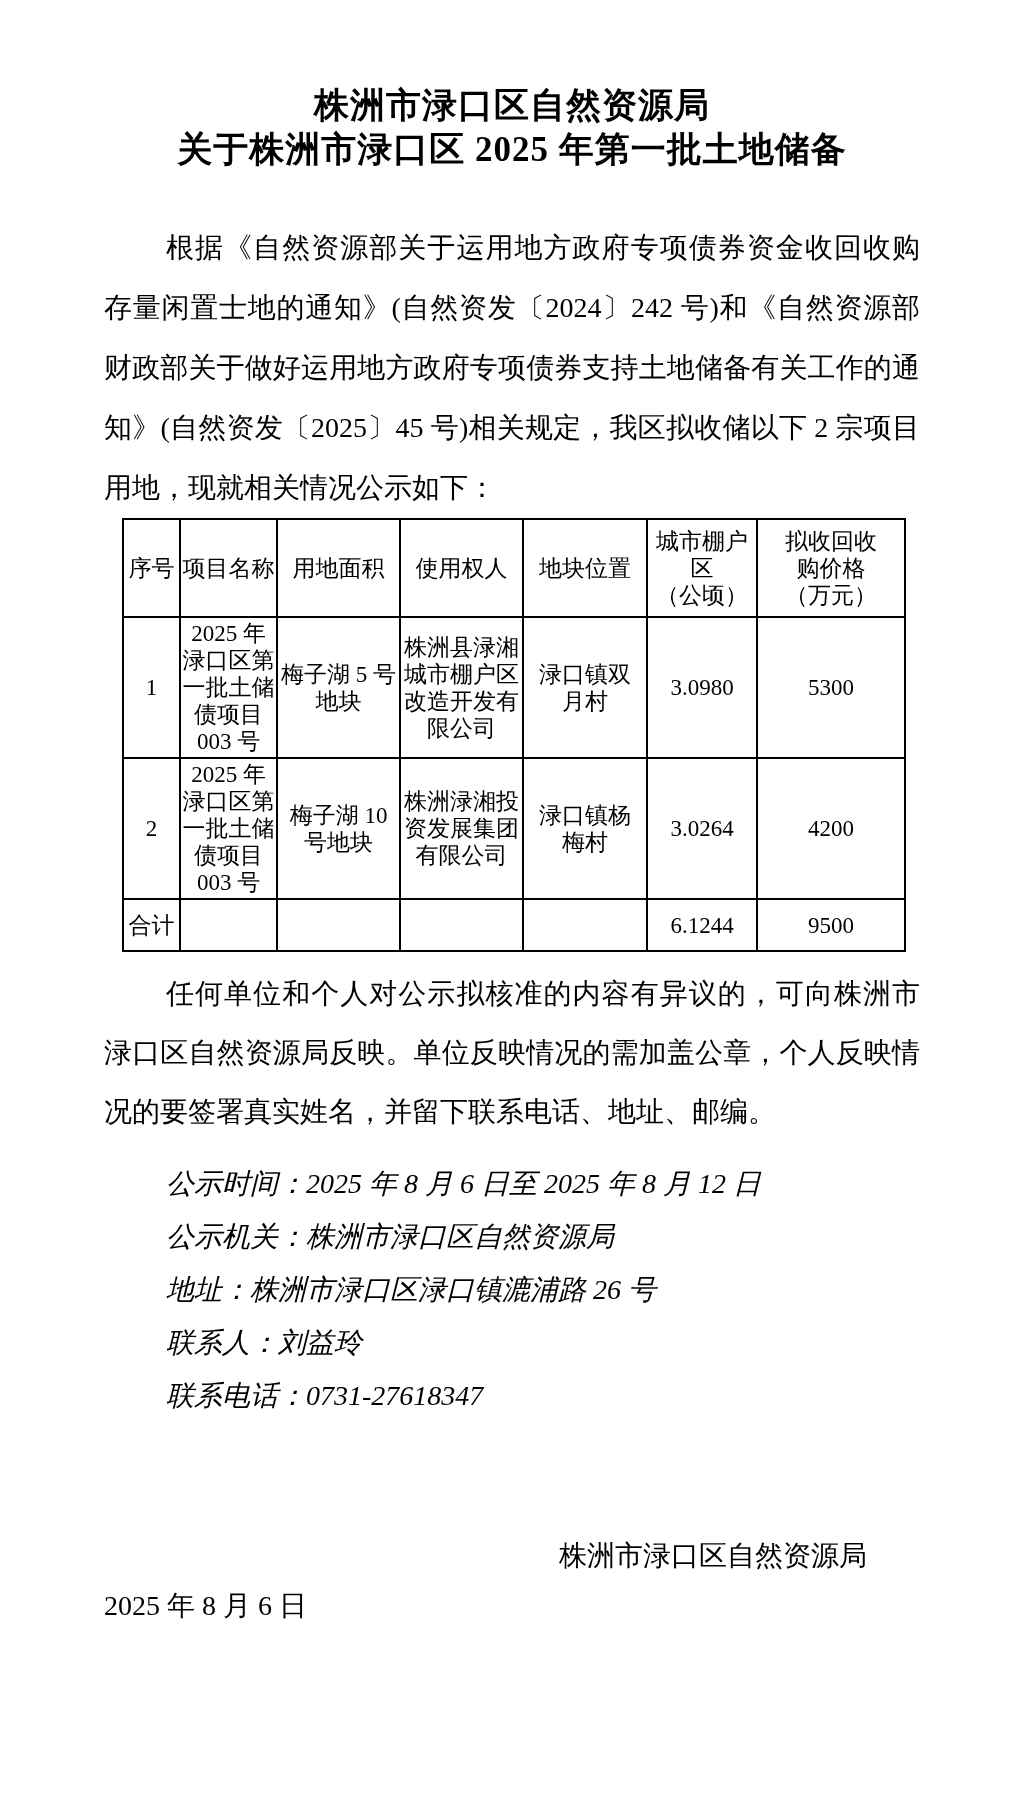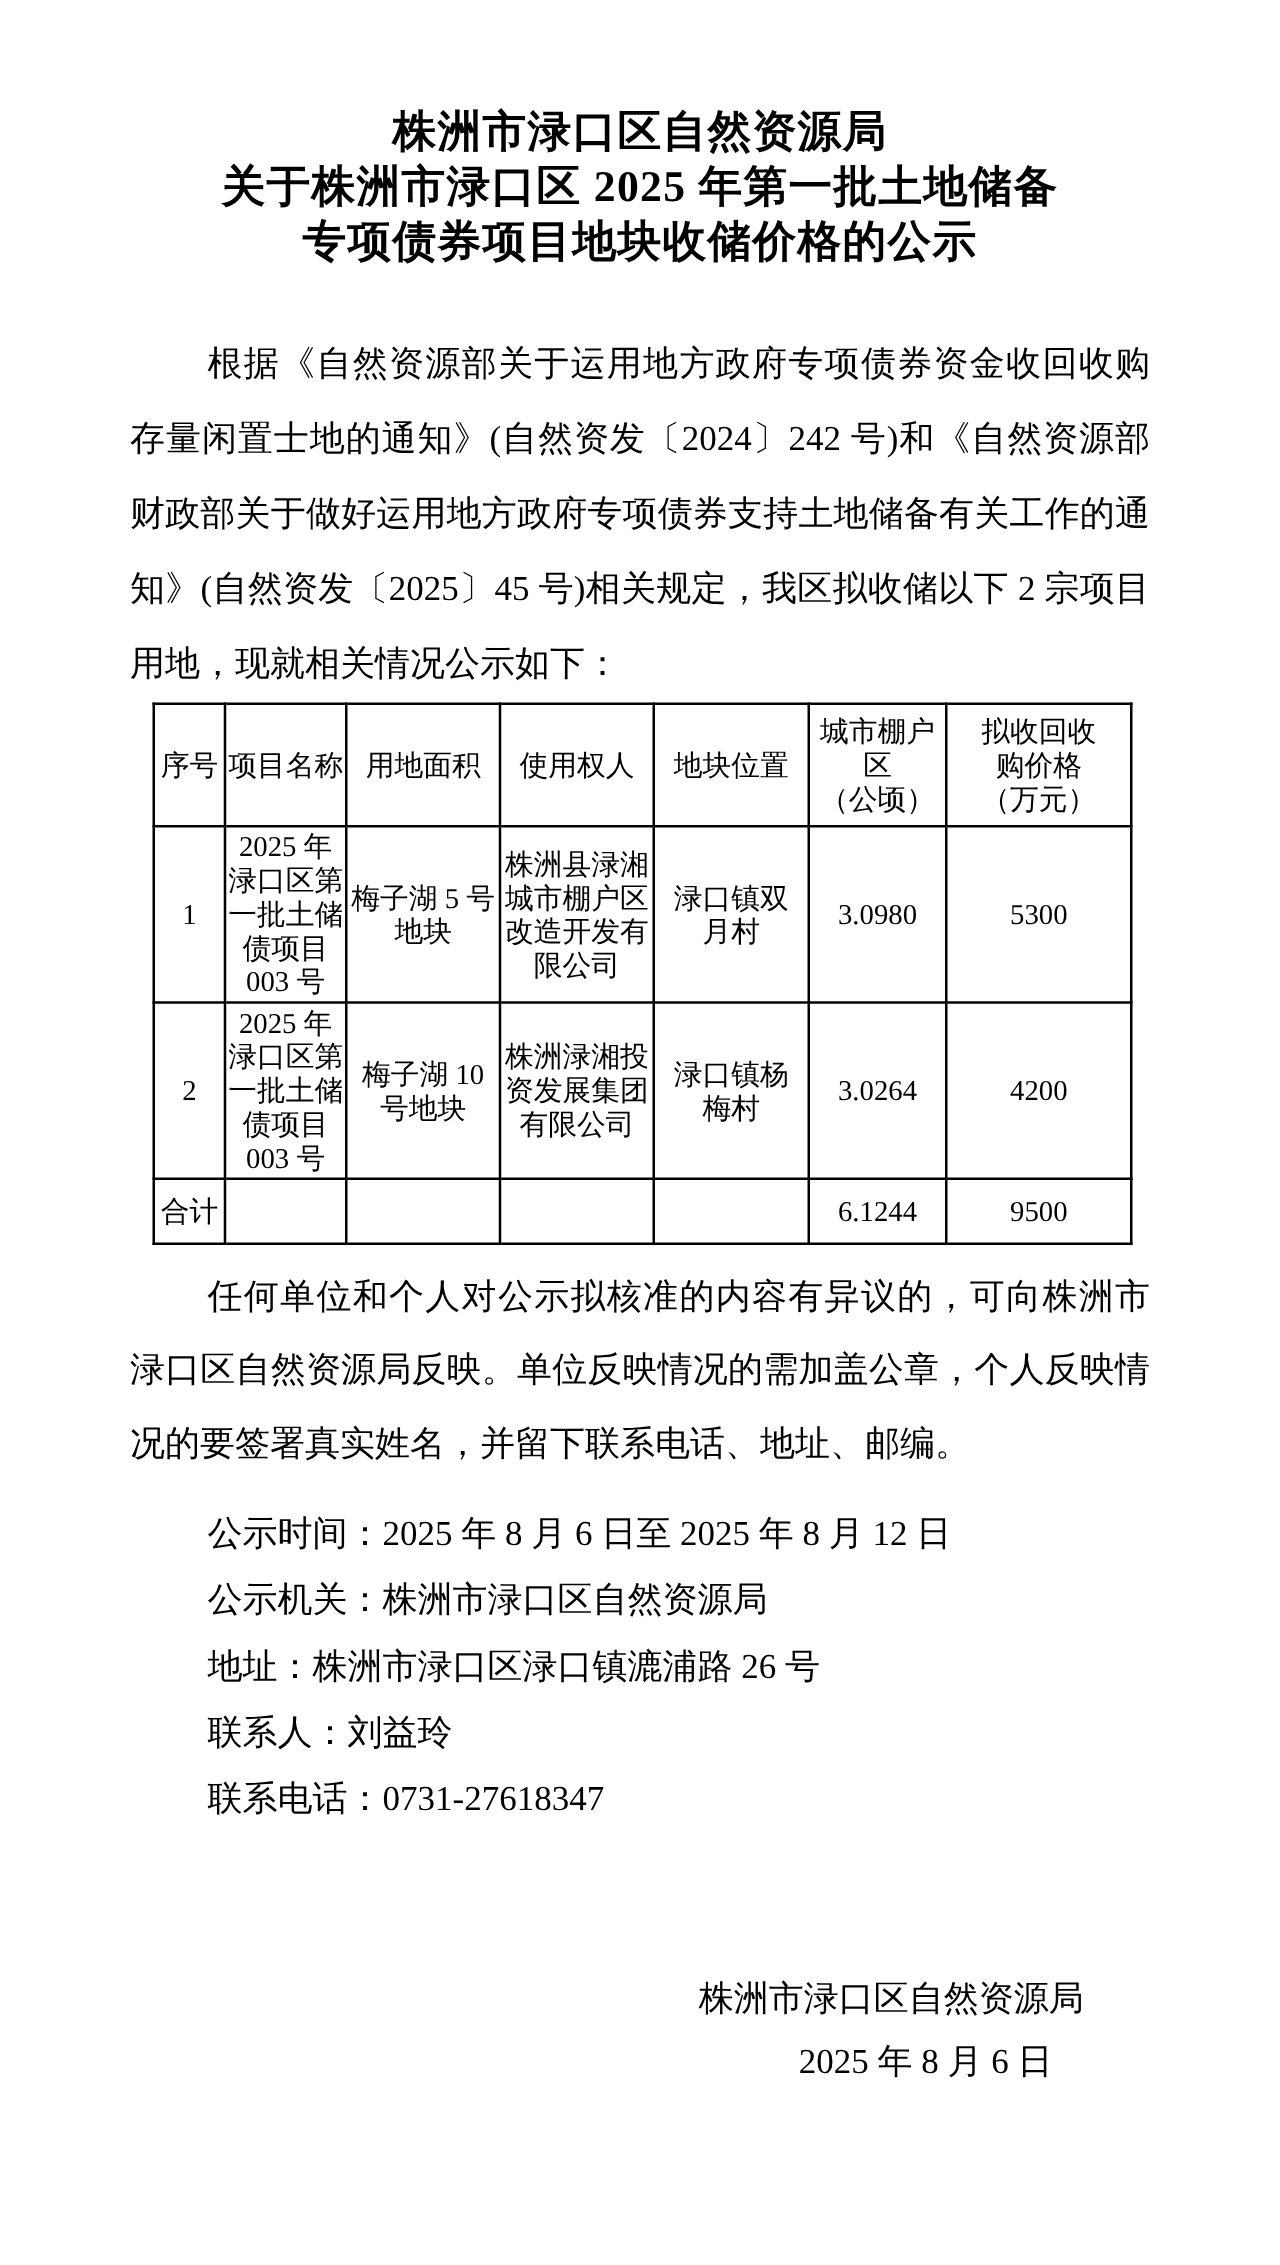--- a/index.html
+++ b/index.html
@@ -50,53 +50,51 @@
     line-height: 27px;
     font-weight: 400;
     white-space: pre-line;
     padding: 2px 1px;
     overflow: hidden;
   }
   tr.hdr-row  { height: 98px; }
   tr.row-1    { height: 132px; }
   tr.row-2    { height: 125px; }
   tr.total-row{ height: 52px; }
-  .info-block { margin-top: 16px; }
+  .info-block { margin-top: 16px; font-style: italic; }
   .info-line {
     font-size: 28px;
     line-height: 53px;
     padding-left: 62px;
     white-space: nowrap;
   }
   .sig-block { margin-top: 112px; }
   .sig-org {
     text-align: right;
     font-size: 28px;
     line-height: 44px;
     padding-right: 53px;
     white-space: nowrap;
   }
   .sig-date {
-    text-align: right;
     font-size: 28px;
     line-height: 47px;
     padding-right: 78px;
     margin-top: 4px;
     white-space: nowrap;
   }
 </style>
 </head>
 <body>
 
 <div class="page">
 
   <div class="title-block">
     <div class="title-line">株洲市渌口区自然资源局</div>
     <div class="title-line">关于株洲市渌口区 2025 年第一批土地储备</div>
-    <div class="title-line">专项债券项目地块收储价格的公示</div>
   </div>
 
   <p class="para para1">根据《自然资源部关于运用地方政府专项债券资金收回收购存量闲置士地的通知》(自然资发〔2024〕242 号)和《自然资源部财政部关于做好运用地方政府专项债券支持土地储备有关工作的通知》(自然资发〔2025〕45 号)相关规定，我区拟收储以下 2 宗项目用地，现就相关情况公示如下：</p>
 
   <table class="land-table">
     <colgroup>
       <col style="width:57px">
       <col style="width:97px">
       <col style="width:123px">
       <col style="width:123px">

